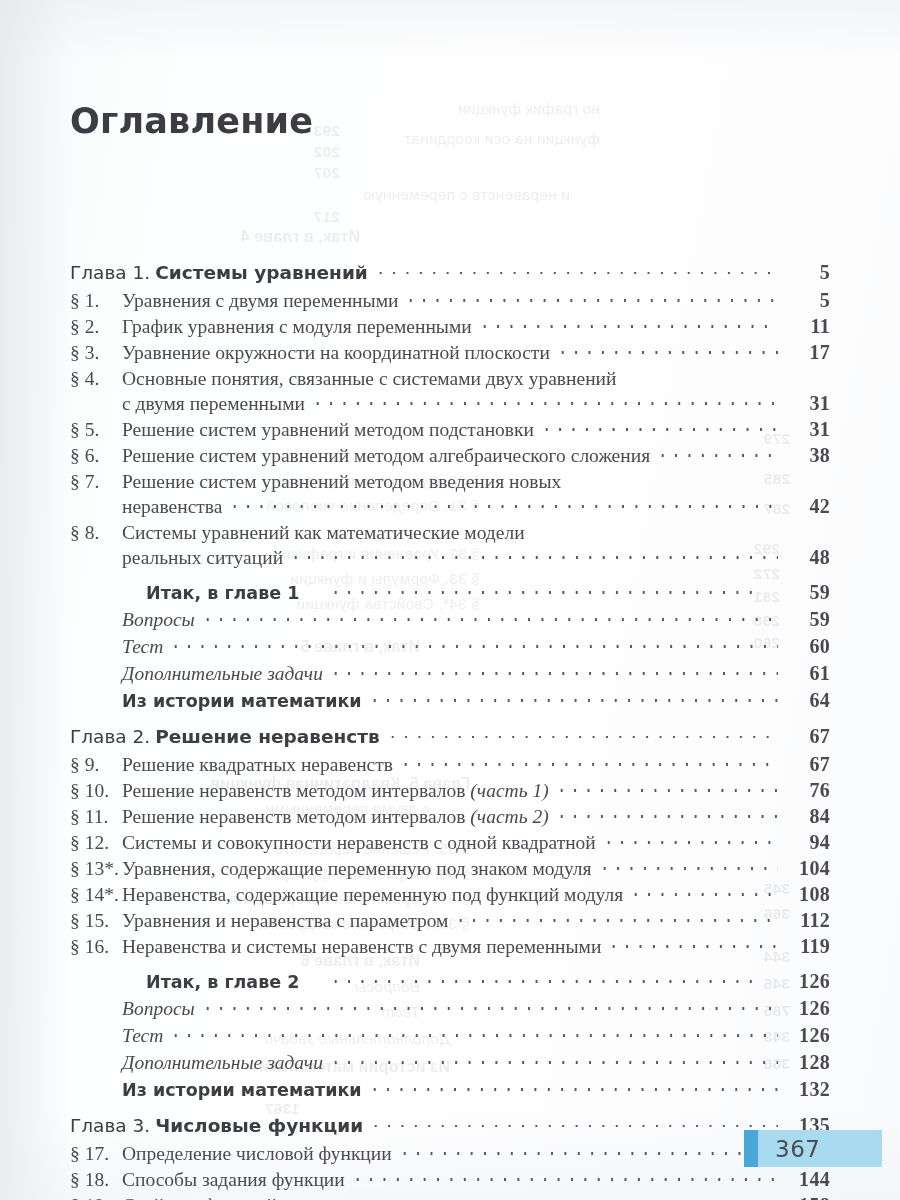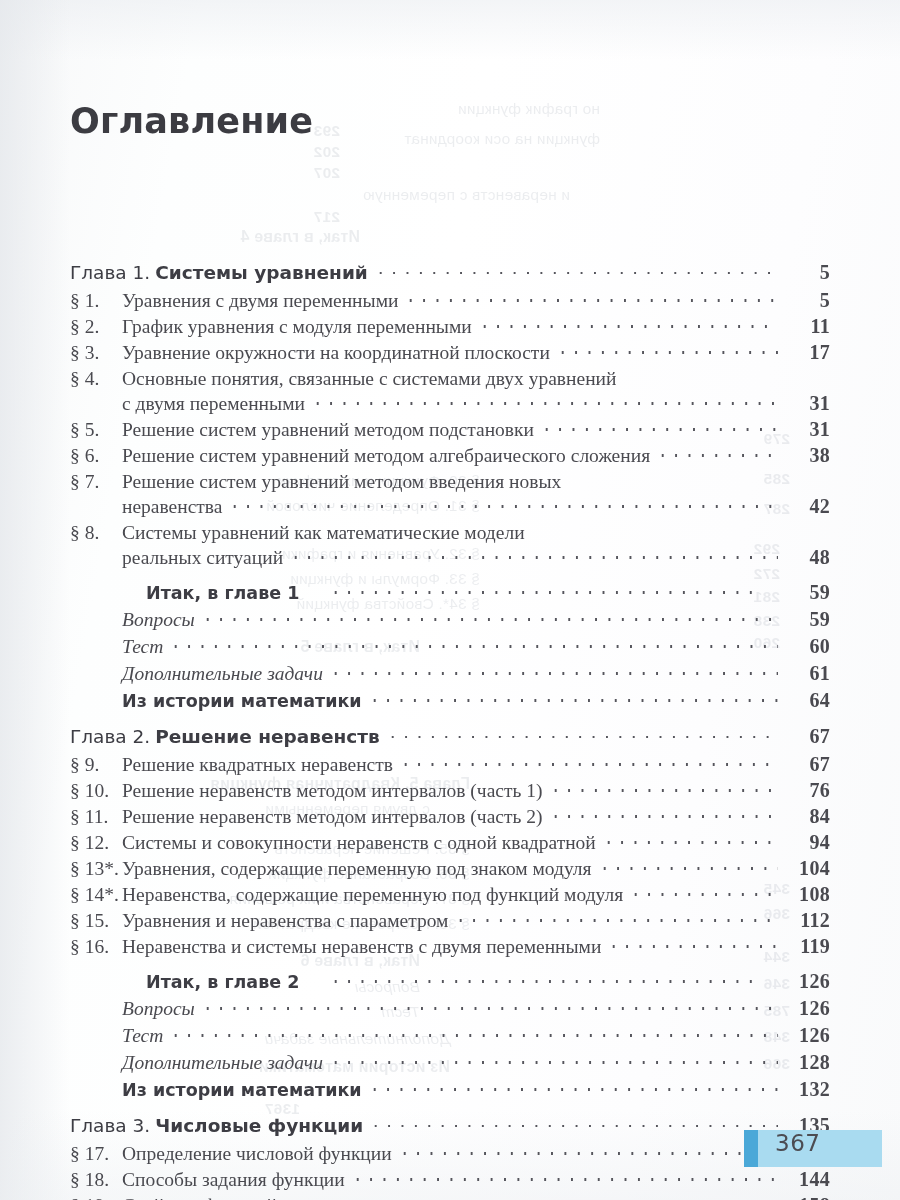--- a/index.html
+++ b/index.html
@@ -119,21 +119,21 @@
     flex: 0 0 auto;
     width: 52px;
     white-space: nowrap;
     color: #4a4a50;
   }
 
   .row .title {
     flex: 0 0 auto;
     white-space: nowrap;
   }
-  .row .title .ital { }
+  .row .title .ital { font-style: italic; }
 
   
   .row.cont {
     margin-top: 2px;
     font-size: 19.5px;
   }
   .row.cont .marker { flex: 0 0 auto; width: 52px; }
 
   
   .row.sub {
@@ -202,21 +202,21 @@
   .footer-badge .bar {
     width: 14px;
     height: 37px;
     background: #4aa8d8;
   }
   .footer-badge .band {
     height: 37px;
     min-width: 88px;
     background: #a9dbf0;
     display: flex;
-    align-items: flex-start;
+    align-items: center;
     padding: 0 19px 0 17px;
   }
   .footer-badge .band .num {
     font-family: "DejaVu Sans", "Liberation Sans", sans-serif;
     font-size: 23px;
     font-weight: 400;
     color: #4c4c52;
     letter-spacing: .5px;
   }
 </style>

